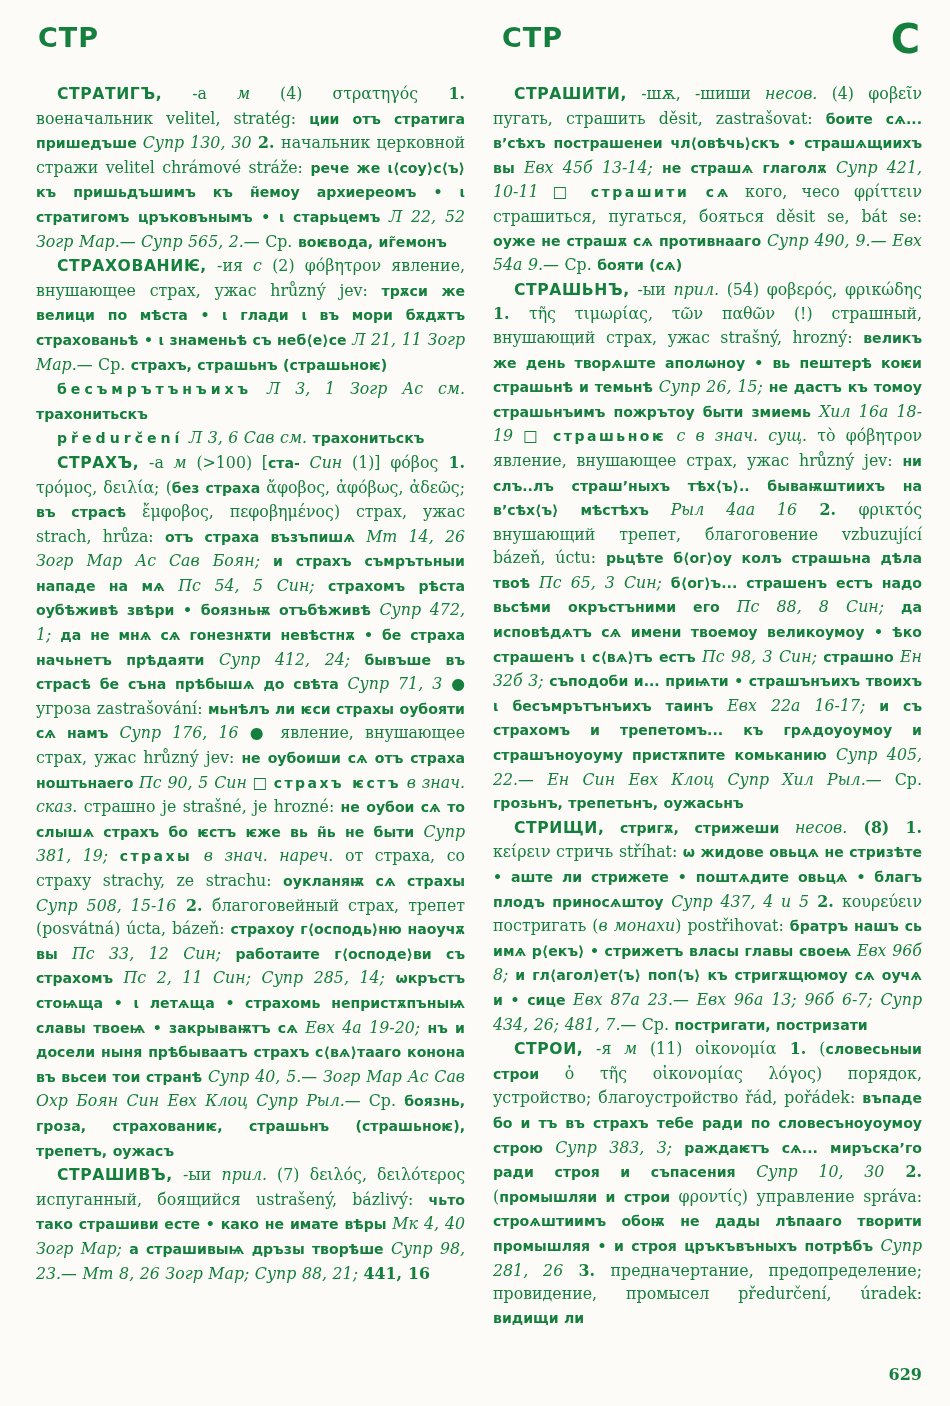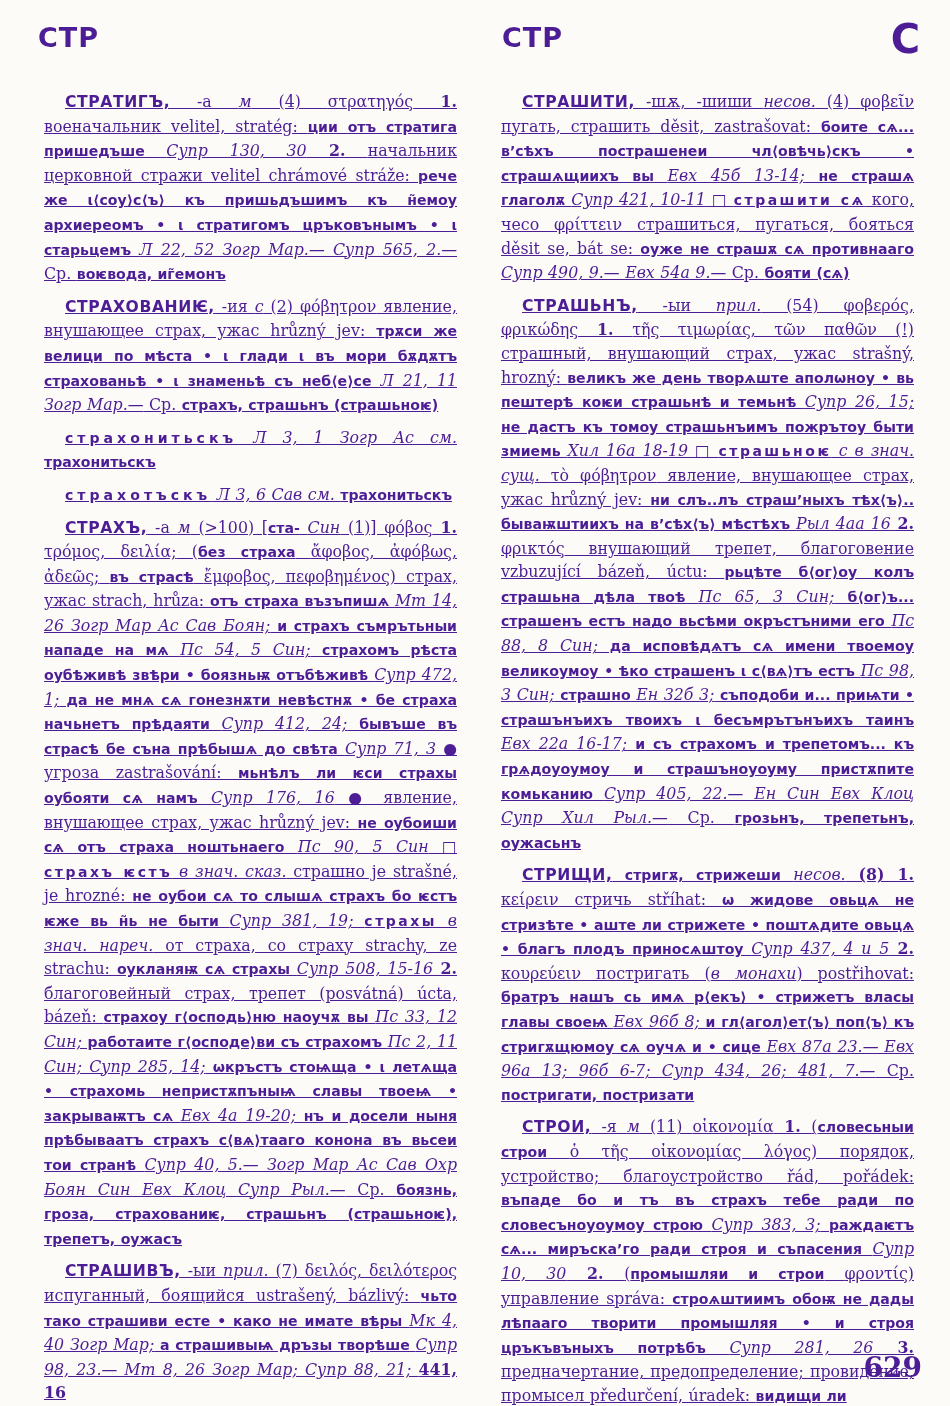--- a/index.html
+++ b/index.html
@@ -5,21 +5,21 @@
   html, body {
     margin: 0;
     padding: 0;
     background: #e8e6e0;
   }
   #page {
     position: relative;
     width: 950px;
     height: 1406px;
     background: #fcfbf7;
-    color: #4c1d95;
+    color: #15803d;
     font-family: "DejaVu Serif", "Liberation Serif", serif;
     overflow: hidden;
   }
   #running-head {
     position: absolute;
     top: 16px;
     left: 36px;
     right: 26px;
     height: 52px;
   }
@@ -37,27 +37,26 @@
     left: 36px;
     width: 886px;
     display: flex;
     gap: 28px;
   }
   .col {
     width: 429px;
     text-align: justify;
   }
   p.entry {
-    margin: 8px;
+    margin: 0;
     padding: 0;
     text-indent: 21px;
     font-size: 15.8px;
     line-height: 23.6px;
     word-spacing: 0.5px;
-    text-decoration: underline;
   }
   
   .hw {
     font-family: "DejaVu Sans", "Liberation Sans", sans-serif;
     font-weight: bold;
     font-size: 15.6px;
     letter-spacing: 0.6px;
   }
   
   .ocs {
@@ -80,41 +79,41 @@
     letter-spacing: 2.5px;
   }
   .it { font-style: italic; }
   .b  { font-weight: bold; }
   .gr { font-family: "DejaVu Serif", serif; }
   #page-number {
     position: absolute;
     right: 28px;
     bottom: 22px;
     font-weight: bold;
-    font-size: 28px;
+    font-size: 16px;
     font-family: "DejaVu Serif", "Liberation Serif", serif;
   }
 </style>
 </head>
 <body>
 
 <div id="page">
 
   <div id="running-head">
     <span id="guide-left" class="guide">СТР</span>
     <span id="guide-mid" class="guide">СТР</span>
     <span id="guide-right" class="guide">С</span>
   </div>
 
   <div id="columns">
     <div class="col">
         <p class="entry"><span class="hw">СТРАТИГЪ,</span><span> -а </span><span class="it">м</span><span> (4) </span><span class="gr">στρατηγός</span><span class="b"> 1. </span><span>военачальник velitel, stratég: </span><span class="ocs">ции отъ стратига пришедъше </span><span class="it">Супр 130, 30</span><span class="b"> 2. </span><span>начальник церковной стражи velitel chrámové stráže: </span><span class="ocs">рече же ι⟨соу⟩с⟨ъ⟩ къ пришьдъшимъ къ н̃емоу архиереомъ • ι стратигомъ цръковънымъ • ι старьцемъ </span><span class="it">Л 22, 52 Зогр Мар.— Супр 565, 2.—</span><span> Ср. </span><span class="ocs">воѥвода, иг̃емонъ</span></p>
         <p class="entry"><span class="hw">СТРАХОВАНИѤ,</span><span> -ия </span><span class="it">с</span><span> (2) </span><span class="gr">φόβητρον</span><span> явление, внушающее страх, ужас hrůzný jev: </span><span class="ocs">трѫси же велици по мѣста • ι глади ι въ мори бѫдѫтъ страхованьѣ • ι знаменьѣ съ неб⟨е⟩се </span><span class="it">Л 21, 11 Зогр Мар.—</span><span> Ср. </span><span class="ocs">страхъ, страшьнъ (страшьноѥ)</span></p>
-        <p class="entry"><span class="sp">страхонитьскъ</span><span class="it"> Л 3, 1 Зогр Ас см. </span><span class="ocs">трахонитьскъ</span></p>
-        <p class="entry"><span class="sp">страхотъскъ</span><span class="it"> Л 3, 6 Сав см. </span><span class="ocs">трахонитьскъ</span></p>
+        <p class="entry"><span class="sp">бесъмрътънъихъ</span><span class="it"> Л 3, 1 Зогр Ас см. </span><span class="ocs">трахонитьскъ</span></p>
+        <p class="entry"><span class="sp">předurčení</span><span class="it"> Л 3, 6 Сав см. </span><span class="ocs">трахонитьскъ</span></p>
         <p class="entry"><span class="hw">СТРАХЪ,</span><span> -а </span><span class="it">м</span><span> (&gt;100) [</span><span class="ocs">ста-</span><span> </span><span class="it">Син</span><span> (1)] </span><span class="gr">φόβος</span><span class="b"> 1. </span><span class="gr">τρόμος, δειλία;</span><span> (</span><span class="ocs">без страха</span><span> </span><span class="gr">ἄφοβος, ἀφόβως, ἀδεῶς;</span><span> </span><span class="ocs">въ страсѣ</span><span> </span><span class="gr">ἔμφοβος, πεφοβημένος</span><span>) страх, ужас strach, hrůza: </span><span class="ocs">отъ страха възъпишѧ </span><span class="it">Мт 14, 26 Зогр Мар Ас Сав Боян;</span><span class="ocs"> и страхъ съмрътьныи нападе на мѧ </span><span class="it">Пс 54, 5 Син;</span><span class="ocs"> страхомъ рѣста оубѣживѣ звѣри • боязньѭ отъбѣживѣ </span><span class="it">Супр 472, 1;</span><span class="ocs"> да не мнѧ сѧ гонезнѫти невѣстнѫ • бе страха начьнетъ прѣдаяти </span><span class="it">Супр 412, 24;</span><span class="ocs"> бывъше въ страсѣ бе съна прѣбышѧ до свѣта </span><span class="it">Супр 71, 3</span><span> ● угроза zastrašování: </span><span class="ocs">мьнѣлъ ли ѥси страхы оубояти сѧ намъ </span><span class="it">Супр 176, 16</span><span> ● явление, внушающее страх, ужас hrůzný jev: </span><span class="ocs">не оубоиши сѧ отъ страха ноштьнаего </span><span class="it">Пс 90, 5 Син</span><span> □ </span><span class="spocs">страхъ ѥстъ</span><span class="it"> в знач. сказ.</span><span> страшно je strašné, je hrozné: </span><span class="ocs">не оубои сѧ то слышѧ страхъ бо ѥстъ ѥже вь н̃ь не быти </span><span class="it">Супр 381, 19; </span><span class="spocs">страхы</span><span class="it"> в знач. нареч.</span><span> от страха, со страху strachy, ze strachu: </span><span class="ocs">оукланяѭ сѧ страхы </span><span class="it">Супр 508, 15-16</span><span class="b"> 2. </span><span>благоговейный страх, трепет (posvátná) úcta, bázeň: </span><span class="ocs">страхоу г⟨осподь⟩ню наоучѫ вы </span><span class="it">Пс 33, 12 Син;</span><span class="ocs"> работаите г⟨осподе⟩ви съ страхомъ </span><span class="it">Пс 2, 11 Син; Супр 285, 14;</span><span class="ocs"> ѡкръстъ стоѩща • ι летѧща • страхомь непристѫпъныѩ славы твоеѩ • закрываѭтъ сѧ </span><span class="it">Евх 4а 19-20;</span><span class="ocs"> нъ и досели ныня прѣбываатъ страхъ с⟨вѧ⟩тааго конона въ вьсеи тои странѣ </span><span class="it">Супр 40, 5.— Зогр Мар Ас Сав Охр Боян Син Евх Клоц Супр Рыл.—</span><span> Ср. </span><span class="ocs">боязнь, гроза, страхованиѥ, страшьнъ (страшьноѥ), трепетъ, оужасъ</span></p>
         <p class="entry"><span class="hw">СТРАШИВЪ,</span><span> -ыи </span><span class="it">прил.</span><span> (7) </span><span class="gr">δειλός, δειλότερος</span><span> испуганный, боящийся ustrašený, bázlivý: </span><span class="ocs">чьто тако страшиви есте • како не имате вѣры </span><span class="it">Мк 4, 40 Зогр Мар;</span><span class="ocs"> а страшивыѩ дръзы творѣше </span><span class="it">Супр 98, 23.— Мт 8, 26 Зогр Мар; Супр 88, 21; </span><span class="b">441, 16</span></p>
       </div>
     <div class="col">
         <p class="entry"><span class="hw">СТРАШИТИ,</span><span> -шѫ, -шиши </span><span class="it">несов.</span><span> (4) </span><span class="gr">φοβεῖν</span><span> пугать, страшить děsit, zastrašovat: </span><span class="ocs">боите сѧ... в’сѣхъ пострашенеи чл⟨овѣчь⟩скъ • страшѧщиихъ вы </span><span class="it">Евх 45б 13-14;</span><span class="ocs"> не страшѧ глаголѫ </span><span class="it">Супр 421, 10-11</span><span> □ </span><span class="spocs">страшити сѧ</span><span> кого, чесо </span><span class="gr">φρίττειν</span><span> страшиться, пугаться, бояться děsit se, bát se: </span><span class="ocs">оуже не страшѫ сѧ противнааго </span><span class="it">Супр 490, 9.— Евх 54а 9.—</span><span> Ср. </span><span class="ocs">бояти (сѧ)</span></p>
         <p class="entry"><span class="hw">СТРАШЬНЪ,</span><span> -ыи </span><span class="it">прил.</span><span> (54) </span><span class="gr">φοβερός, φρικώδης</span><span class="b"> 1. </span><span class="gr">τῆς τιμωρίας, τῶν παθῶν</span><span> (!) страшный, внушающий страх, ужас strašný, hrozný: </span><span class="ocs">великъ же день творѧште аполѡноу • вь пештерѣ коѥи страшьнѣ и темьнѣ </span><span class="it">Супр 26, 15;</span><span class="ocs"> не дастъ къ томоу страшьнъимъ пожрътоу быти змиемь </span><span class="it">Хил 16а 18-19</span><span> □ </span><span class="spocs">страшьноѥ</span><span class="it"> с в знач. сущ.</span><span> </span><span class="gr">τὸ φόβητρον</span><span> явление, внушающее страх, ужас hrůzný jev: </span><span class="ocs">ни слъ..лъ страш’ныхъ тѣх⟨ъ⟩.. бываѭштиихъ на в’сѣх⟨ъ⟩ мѣстѣхъ </span><span class="it">Рыл 4аа 16</span><span class="b"> 2. </span><span class="gr">φρικτός</span><span> внушающий трепет, благоговение vzbuzující bázeň, úctu: </span><span class="ocs">рьцѣте б⟨ог⟩оу колъ страшьна дѣла твоѣ </span><span class="it">Пс 65, 3 Син;</span><span class="ocs"> б⟨ог⟩ъ... страшенъ естъ надо вьсѣми окръстъними его </span><span class="it">Пс 88, 8 Син;</span><span class="ocs"> да исповѣдѧтъ сѧ имени твоемоу великоумоу • ѣко страшенъ ι с⟨вѧ⟩тъ естъ </span><span class="it">Пс 98, 3 Син;</span><span class="ocs"> страшно </span><span class="it">Ен 32б 3;</span><span class="ocs"> съподоби и... приѩти • страшънъихъ твоихъ ι бесъмрътънъихъ таинъ </span><span class="it">Евх 22а 16-17;</span><span class="ocs"> и съ страхомъ и трепетомъ... къ грѧдоуоумоу и страшъноуоуму пристѫпите комьканию </span><span class="it">Супр 405, 22.— Ен Син Евх Клоц Супр Хил Рыл.—</span><span> Ср. </span><span class="ocs">грозьнъ, трепетьнъ, оужасьнъ</span></p>
         <p class="entry"><span class="hw">СТРИЩИ,</span><span class="ocs"> стригѫ, стрижеши </span><span class="it">несов.</span><span class="b"> (8) 1. </span><span class="gr">κείρειν</span><span> стричь stříhat: </span><span class="ocs">ѡ жидове овьцѧ не стризѣте • аште ли стрижете • поштѧдите овьцѧ • благъ плодъ приносѧштоу </span><span class="it">Супр 437, 4 и 5</span><span class="b"> 2. </span><span class="gr">κουρεύειν</span><span> постригать (</span><span class="it">в монахи</span><span>) postřihovat: </span><span class="ocs">братръ нашъ сь имѧ р⟨екъ⟩ • стрижетъ власы главы своеѩ </span><span class="it">Евх 96б 8;</span><span class="ocs"> и гл⟨агол⟩ет⟨ъ⟩ поп⟨ъ⟩ къ стригѫщюмоу сѧ оучѧ и • сице </span><span class="it">Евх 87а 23.— Евх 96а 13; 96б 6-7; Супр 434, 26; 481, 7.—</span><span> Ср. </span><span class="ocs">постригати, постризати</span></p>
         <p class="entry"><span class="hw">СТРОИ,</span><span> -я </span><span class="it">м</span><span> (11) </span><span class="gr">οἰκονομία</span><span class="b"> 1. </span><span>(</span><span class="ocs">словесьныи строи</span><span> </span><span class="gr">ὁ τῆς οἰκονομίας λόγος</span><span>) порядок, устройство; благоустройство řád, pořádek: </span><span class="ocs">въпаде бо и тъ въ страхъ тебе ради по словесъноуоумоу строю </span><span class="it">Супр 383, 3;</span><span class="ocs"> раждаѥтъ сѧ... миръска’го ради строя и съпасения </span><span class="it">Супр 10, 30</span><span class="b"> 2. </span><span>(</span><span class="ocs">промышляи и строи</span><span> </span><span class="gr">φροντίς</span><span>) управление správa: </span><span class="ocs">строѧштиимъ обоѭ не дады лѣпааго творити промышляя • и строя цръкъвъныхъ потрѣбъ </span><span class="it">Супр 281, 26</span><span class="b"> 3. </span><span>предначертание, предопределение; провидение, промысел předurčení, úradek: </span><span class="ocs">видищи ли</span></p>
       </div>
   </div>

